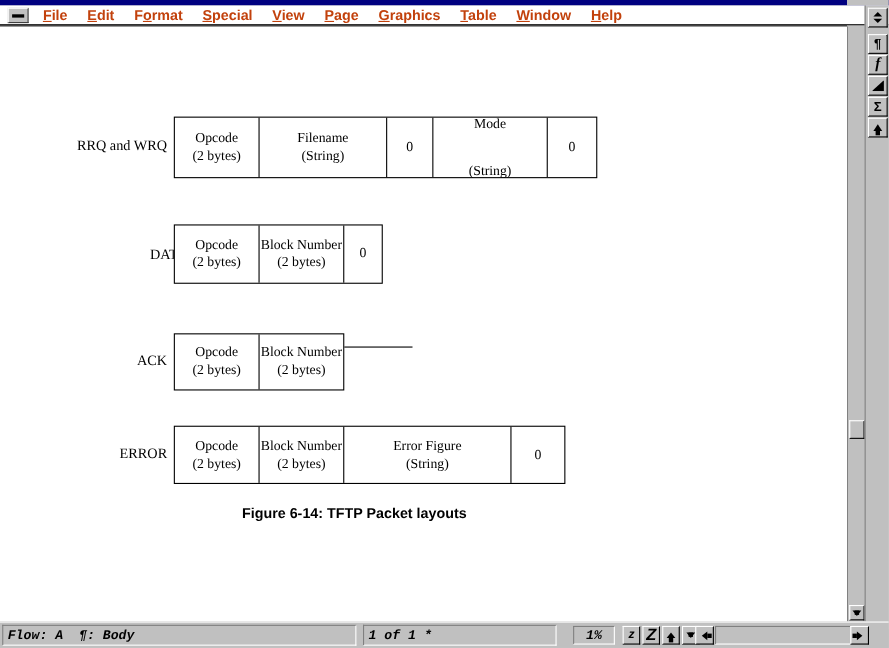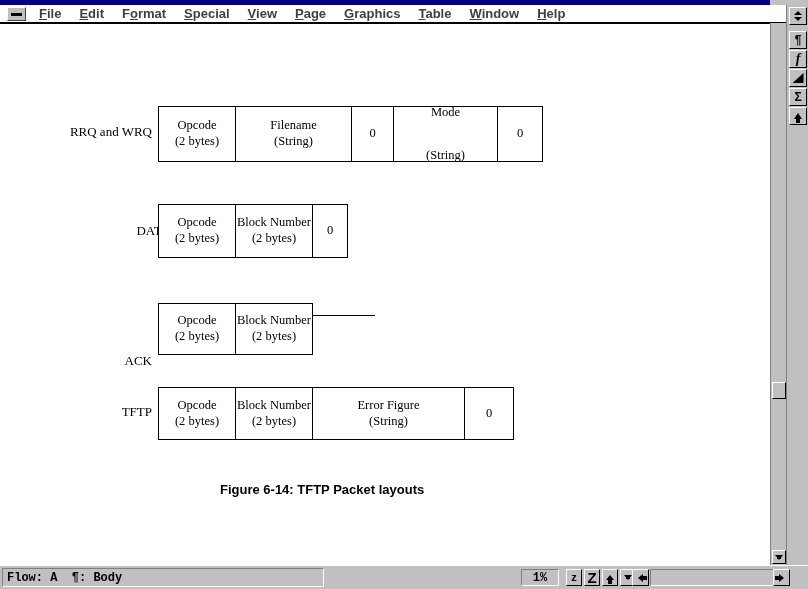--- a/index.html
+++ b/index.html
@@ -33,21 +33,21 @@
     border-top:1px solid #ffffff;border-left:1px solid #ffffff;
     border-right:1px solid #404040;border-bottom:1px solid #404040;
     box-sizing:border-box;
   }
   .sysmenu i{
     display:block;position:absolute;left:3px;top:5px;width:11px;height:3px;
     background:#000;
   }
   .menuitems{position:absolute;left:30px;top:0;height:18px;display:flex;align-items:center;}
   .mi{
-    font-size:13px;font-weight:bold;color:#404040;
+    font-size:13px;font-weight:bold;color:#c2410c;
     padding:0 9px;line-height:18px;white-space:nowrap;cursor:default;
   }
   .mi u{text-decoration:underline;}
 
   
   .rail{
     position:absolute;right:0;top:5px;width:22px;bottom:24px;
     background:#c0c0c0;
     border-left:1px solid #808080;
     box-sizing:border-box;
@@ -155,20 +155,21 @@
     font-family:"Liberation Sans", sans-serif;
     font-size:13px;font-weight:bold;color:#000;white-space:nowrap;
   }
 
   
   .statusbar{
     position:absolute;left:0;bottom:0;width:808px;height:24px;
     background:#c0c0c0;
     border-top:1px solid #ffffff;
     box-sizing:border-box;
+    font-style:italic;
   }
   .sunken{
     background:#c0c0c0;
     border-top:1px solid #808080;border-left:1px solid #808080;
     border-right:1px solid #ffffff;border-bottom:1px solid #ffffff;
     box-sizing:border-box;
   }
   .raised{
     background:#c0c0c0;
     border-top:1px solid #ffffff;border-left:1px solid #ffffff;
@@ -277,53 +278,53 @@
       </div>
       <div class="cell" style="width:77px;">
         <span class="l1">Block Number</span>
           <span class="l2">(2 bytes)</span>
       </div>
       <div class="cell" style="width:34px;">
         <span class="l1">0</span>
       </div>
     </div>
 
-    <div class="rowlabel" style="left:62px;top:296px;width:90px;margin-top:33px;">ACK</div>
+    <div class="rowlabel" style="left:62px;top:296px;width:90px;">ACK</div>
     <div class="pkt" style="position:absolute;left:158px;top:279px;width:155px;height:52px;">
       <div class="cell" style="width:77px;">
         <span class="l1">Opcode</span>
           <span class="l2">(2 bytes)</span>
       </div>
       <div class="cell" style="width:76px;">
         <span class="l1">Block Number</span>
           <span class="l2">(2 bytes)</span>
       </div>
     </div>
     <div class="ackline" style="left:313px;top:291px;width:62px;"></div>
 
-    <div class="rowlabel" style="left:62px;top:380px;width:90px;">TFTP</div>
+    <div class="rowlabel" style="left:62px;top:380px;width:90px;">ERROR</div>
     <div class="pkt" style="position:absolute;left:158px;top:363px;width:356px;height:53px;">
       <div class="cell" style="width:77px;">
         <span class="l1">Opcode</span>
           <span class="l2">(2 bytes)</span>
       </div>
       <div class="cell" style="width:77px;">
         <span class="l1">Block Number</span>
           <span class="l2">(2 bytes)</span>
       </div>
       <div class="cell" style="width:152px;">
         <span class="l1">Error Figure</span>
           <span class="l2">(String)</span>
       </div>
       <div class="cell" style="width:48px;">
         <span class="l1">0</span>
       </div>
     </div>
 
-    <div class="caption" style="left:220px;top:458px;">Figure 6-14: TFTP Packet layouts</div>
+    <div class="caption" style="left:220px;top:435px;">Figure 6-14: TFTP Packet layouts</div>
   </div>
 
   <div class="vscroll">
     <div class="vs-track"></div>
     <div class="vs-thumb"></div>
     <div class="vs-btn bottom">
       <span class="tri-dn"></span>
     </div>
   </div>
 
@@ -344,20 +345,21 @@
     <div class="railbtn" style="top:83px;">
       <span>Σ</span>
     </div>
     <div class="railbtn" style="top:102px;">
       <span class="arrow-up-glyph"></span>
     </div>
   </div>
 
   <div class="statusbar">
     <div class="sb-flow sunken">Flow: A  ¶: Body</div>
+    <div class="sb-page sunken">1 of 1 *</div>
     <div class="sb-zoom sunken">1%</div>
 
     <div class="sb-btn raised" style="left:566px;">
       <span style="font-size:11px;">z</span>
     </div>
     <div class="sb-btn raised" style="left:584px;">
       <span style="font-size:15px;">Z</span>
     </div>
     <div class="sb-btn raised" style="left:602px;">
       <span class="tri-u-sm"></span>

